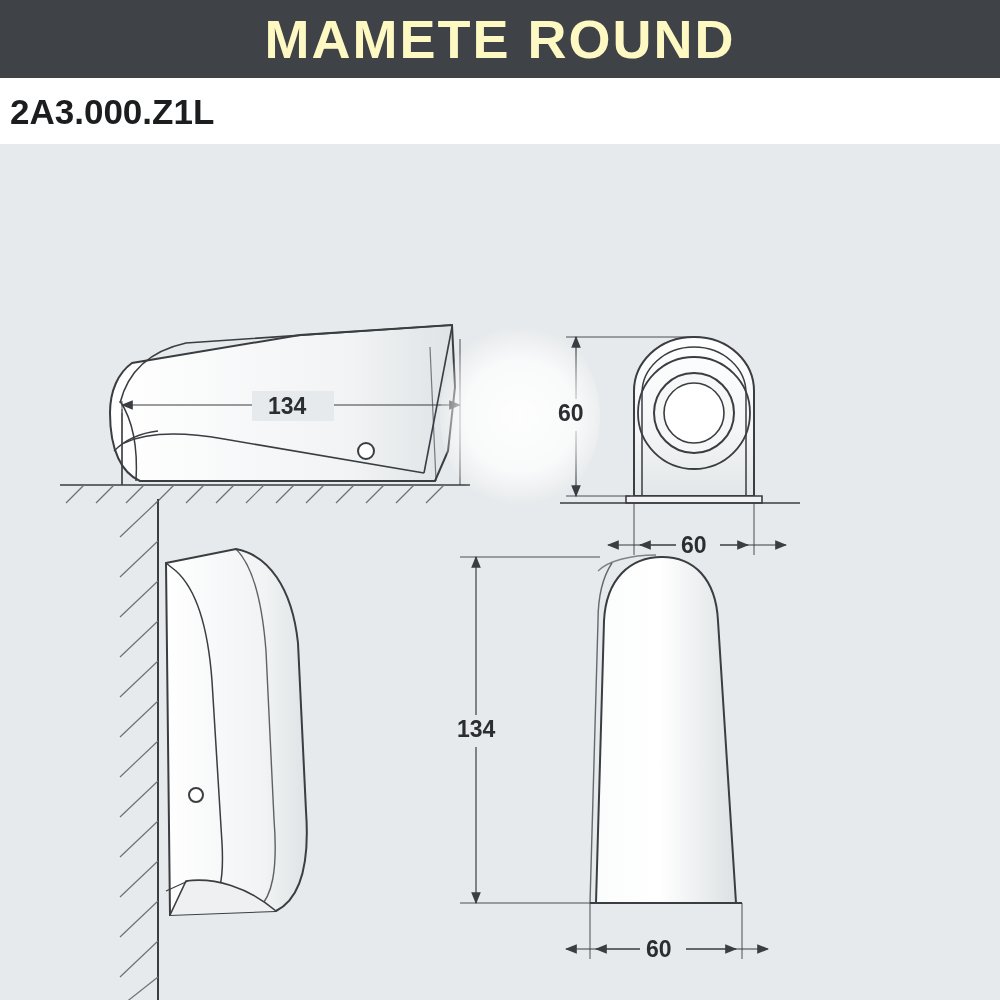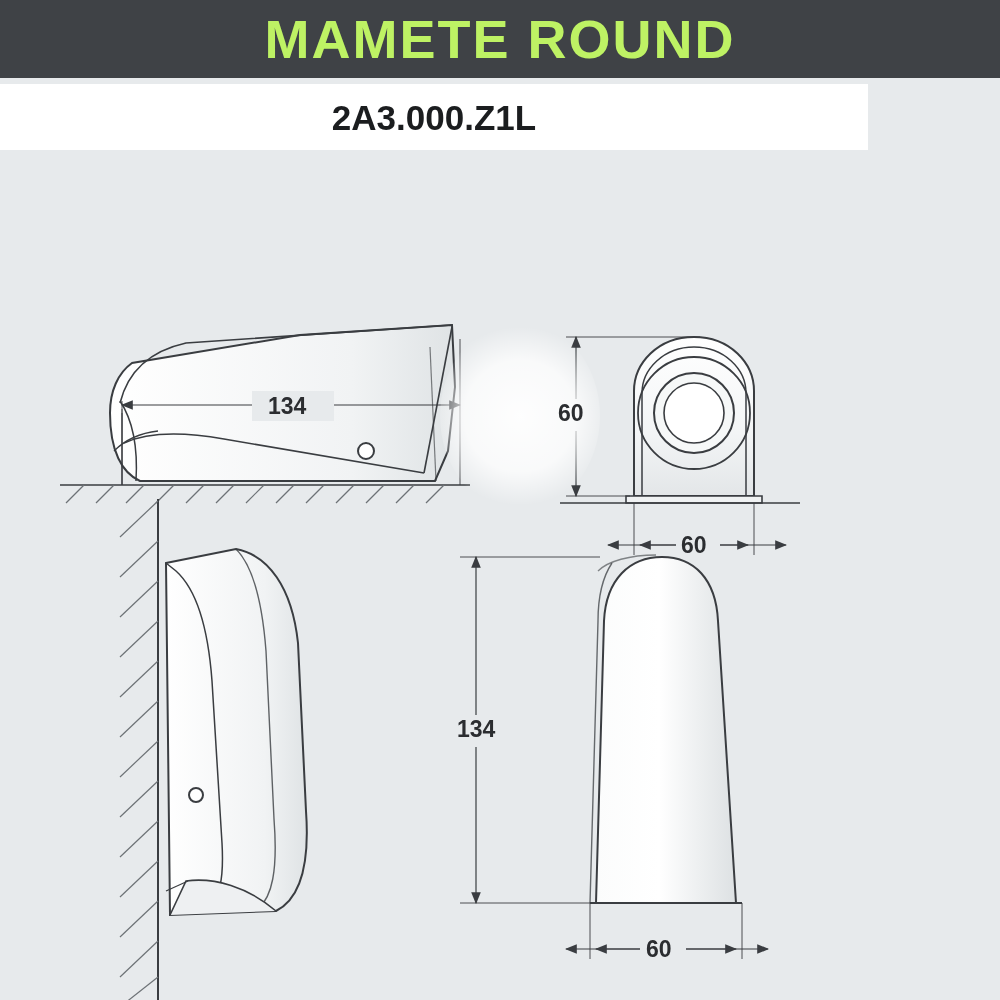--- a/index.html
+++ b/index.html
@@ -27,37 +27,37 @@
     left: 0;
     top: 0;
     width: 1000px;
     height: 78px;
     background: #3f4246;
     display: flex;
     align-items: center;
     justify-content: center;
   }
   .title-bar .title {
-    color: #bef264;
+    color: #fef9c3;
     font-size: 54px;
     font-weight: bold;
     letter-spacing: 2px;
     line-height: 1;
   }
 
   .code-bar {
     position: absolute;
     left: 0;
-    top: 84px;
-    width: 868px;
+    top: 78px;
+    width: 1000px;
     height: 66px;
     background: #ffffff;
     display: flex;
     align-items: center;
-    justify-content: center;
+    justify-content: flex-start;
     box-sizing: border-box;
     padding: 0 10px;
   }
   .code-bar .code {
     color: #1b1d1f;
     font-size: 35px;
     font-weight: bold;
     line-height: 1;
   }
 

